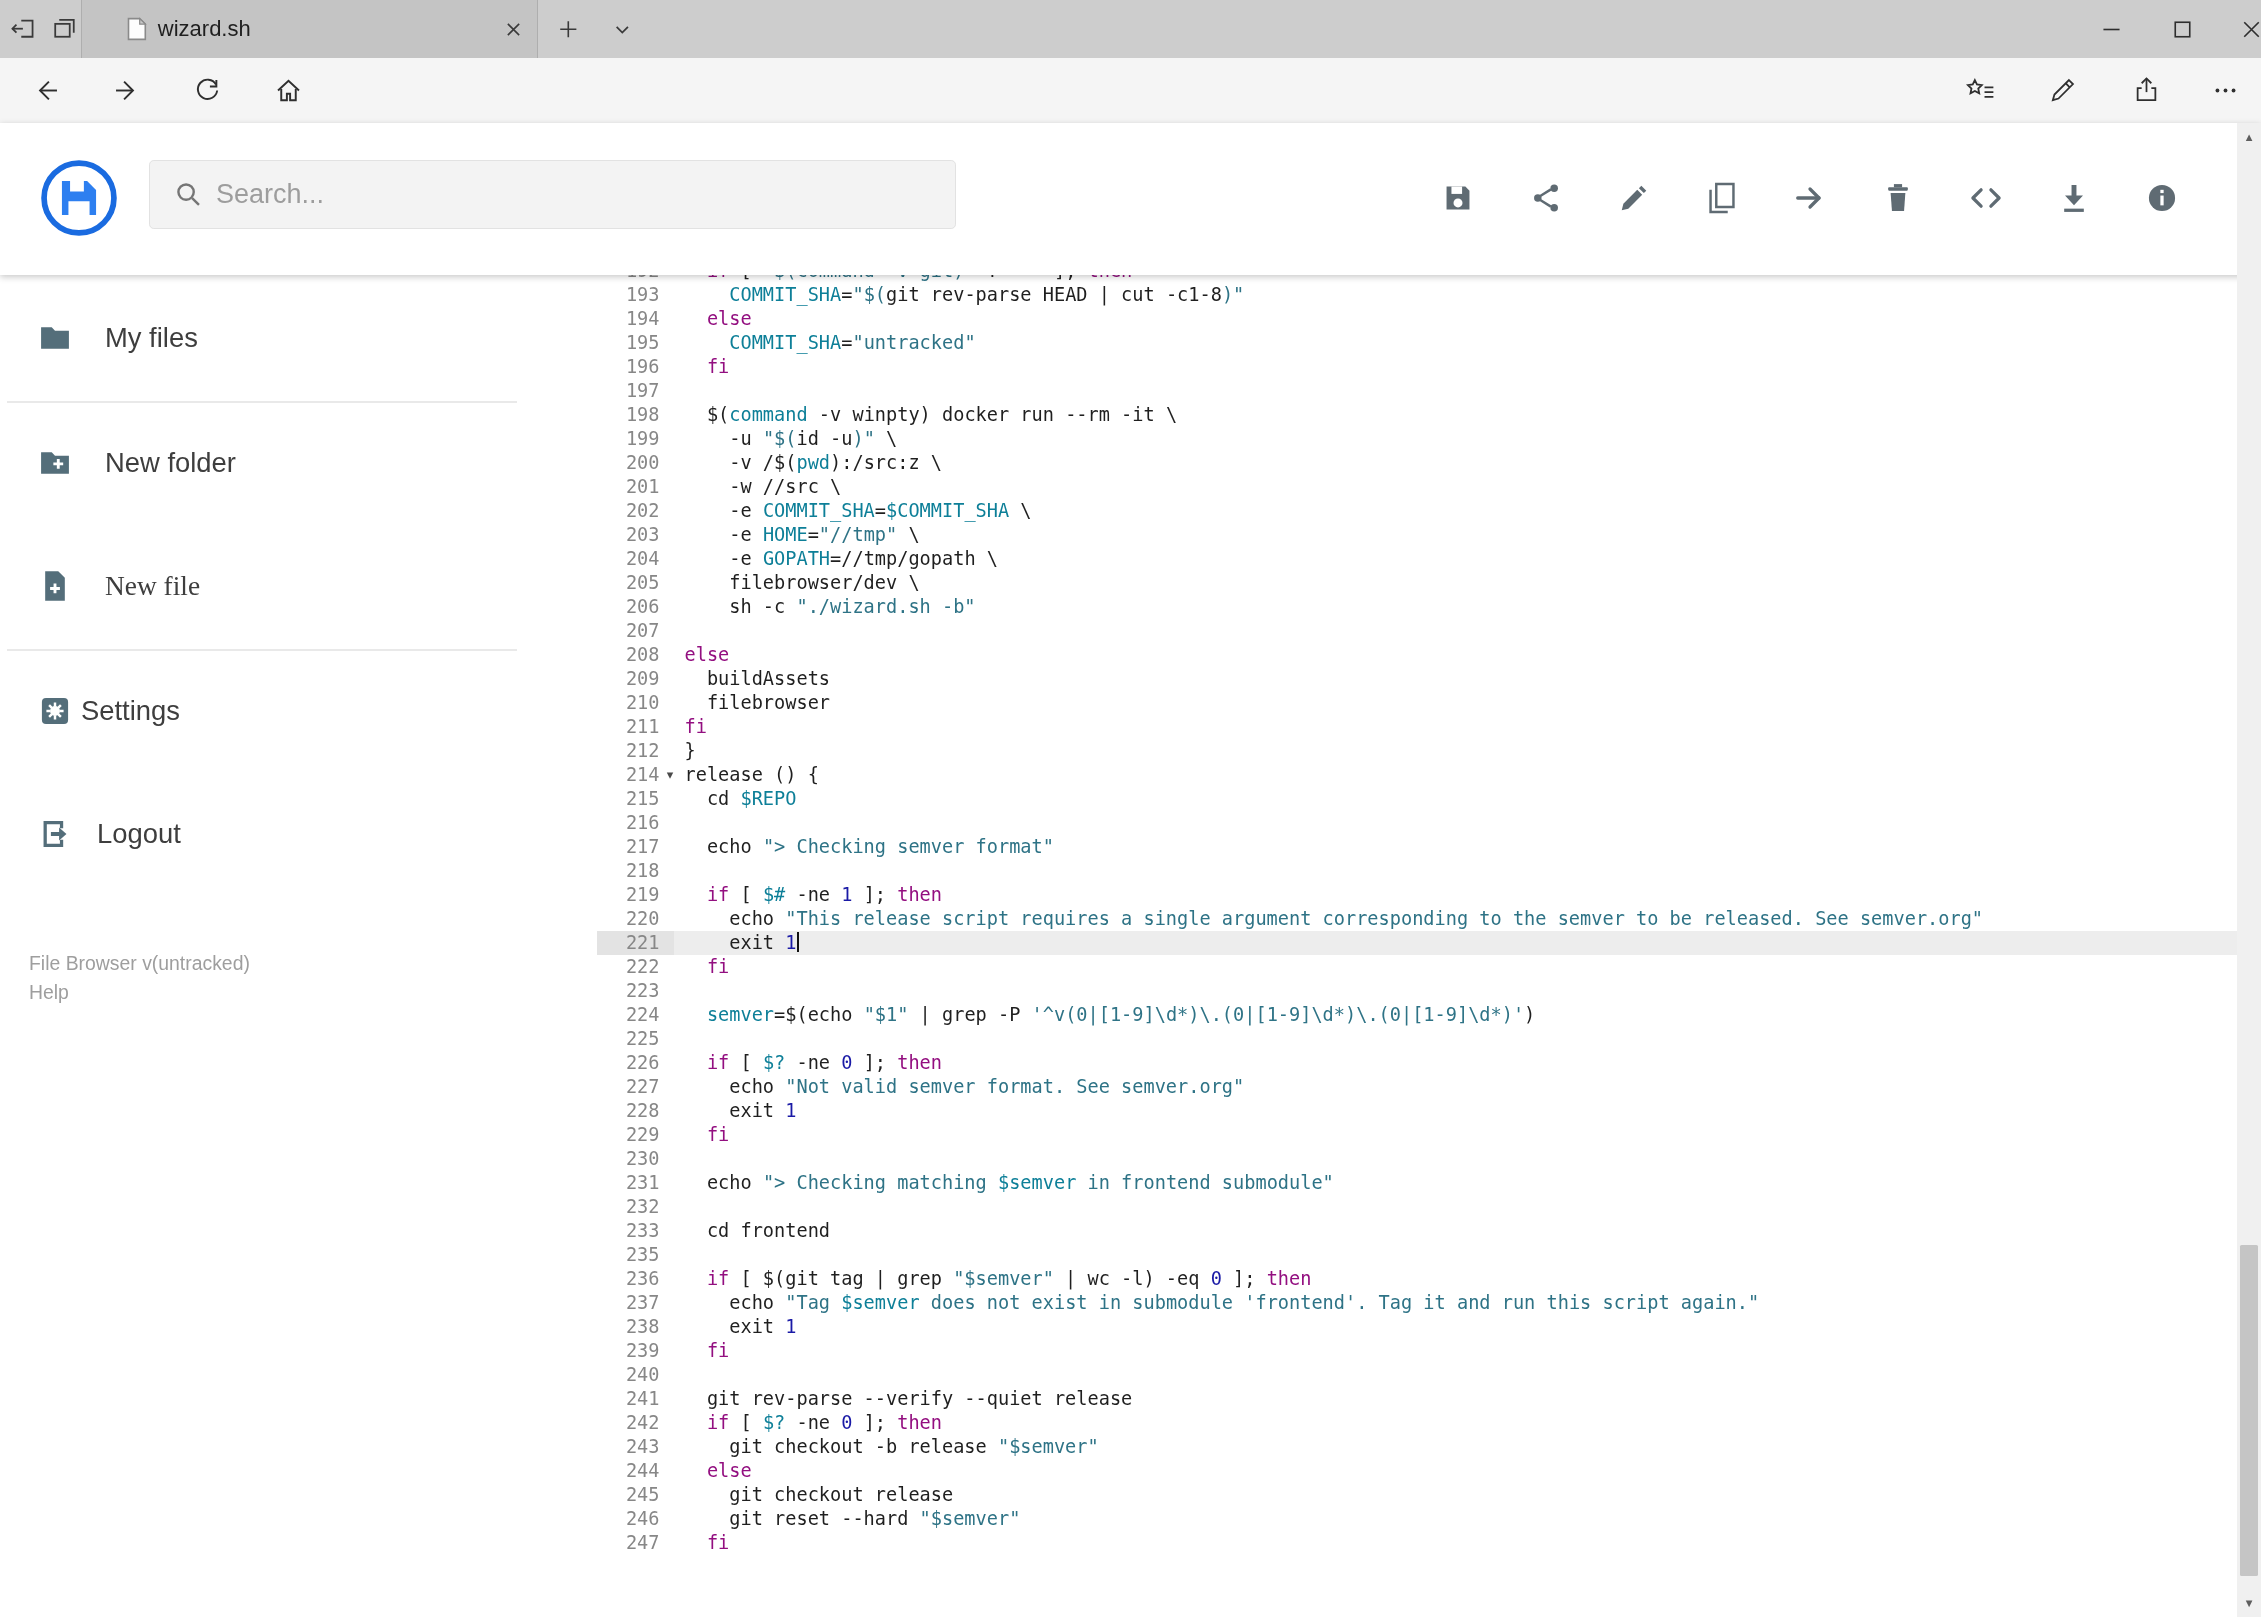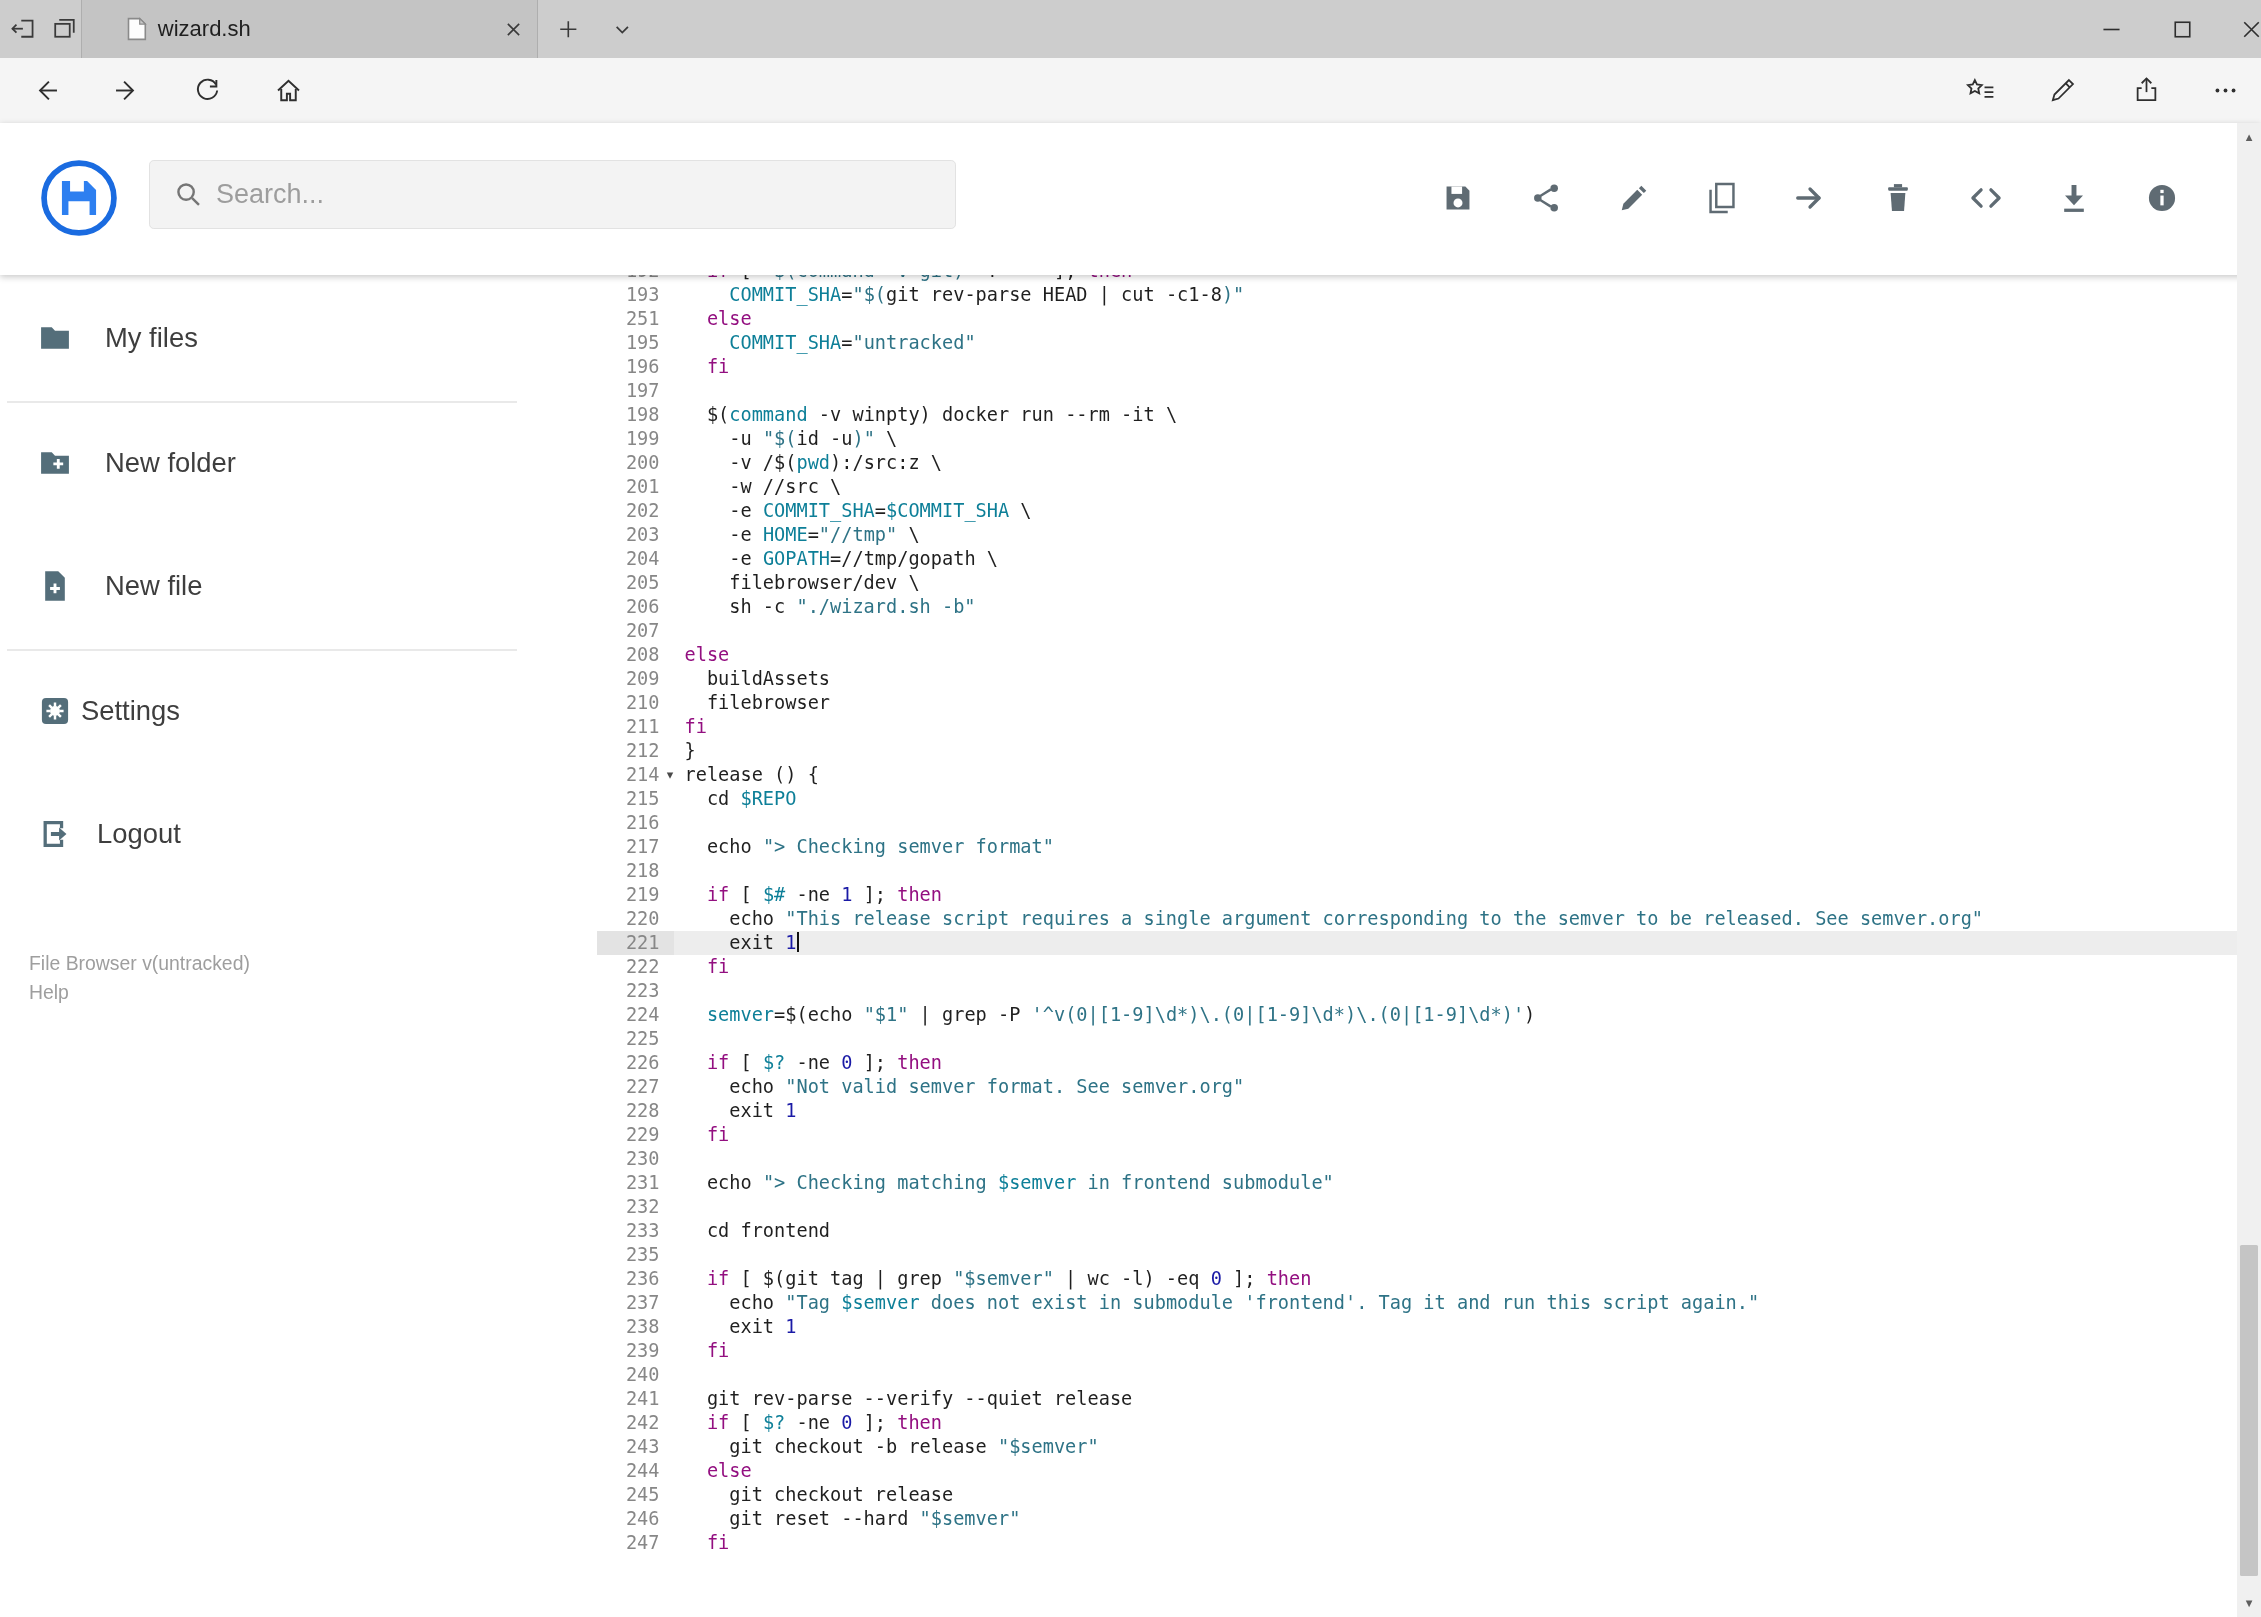--- a/index.html
+++ b/index.html
@@ -291,21 +291,21 @@
   </div>
   <div class="divider" style="top:127px;"></div>
 
   <div class="side-item" style="top:165px;">
     <svg width="36" height="36" viewBox="0 0 44 44">
       <path d="M5 9h13l4 4h17v22H5z" fill="#546e7a"></path>
       <path d="M26 17v12M20 23h12" stroke="#fff" stroke-width="3.5"></path>
     </svg>
     <span class="lbl">New folder</span>
   </div>
-  <div class="side-item" style="top:288px;">
+  <div class="side-item" style="top:288px;font-family:Liberation Serif, serif;">
     <svg width="36" height="36" viewBox="0 0 44 44">
       <path d="M10 4h16l8 8v28H10z" fill="#546e7a"></path>
       <path d="M22 19v12M16 25h12" stroke="#fff" stroke-width="3.5"></path>
     </svg>
     <span class="lbl">New file</span>
   </div>
   <div class="divider" style="top:375px;"></div>
 
   <div class="side-item" style="top:413px;gap:8px;">
     <svg width="36" height="36" viewBox="0 0 44 44">
@@ -331,21 +331,21 @@
   <div class="lines">
       <div class="row">
         <div class="gut">192</div>
         <div class="code"><span class="t-p">  </span><span class="t-k">if</span><span class="t-p"> [ </span><span class="t-s">"$(command -v git)"</span><span class="t-p"> != </span><span class="t-s">""</span><span class="t-p"> ]; </span><span class="t-k">then</span></div>
       </div>
       <div class="row">
         <div class="gut">193</div>
         <div class="code"><span class="t-p">    </span><span class="t-v">COMMIT_SHA</span><span class="t-p">=</span><span class="t-s">"$(</span><span class="t-p">git rev-parse HEAD | cut -c1-8</span><span class="t-s">)"</span></div>
       </div>
       <div class="row">
-        <div class="gut">251</div>
+        <div class="gut">194</div>
         <div class="code"><span class="t-p">  </span><span class="t-k">else</span></div>
       </div>
       <div class="row">
         <div class="gut">195</div>
         <div class="code"><span class="t-p">    </span><span class="t-v">COMMIT_SHA</span><span class="t-p">=</span><span class="t-s">"untracked"</span></div>
       </div>
       <div class="row">
         <div class="gut">196</div>
         <div class="code"><span class="t-p">  </span><span class="t-k">fi</span></div>
       </div>

